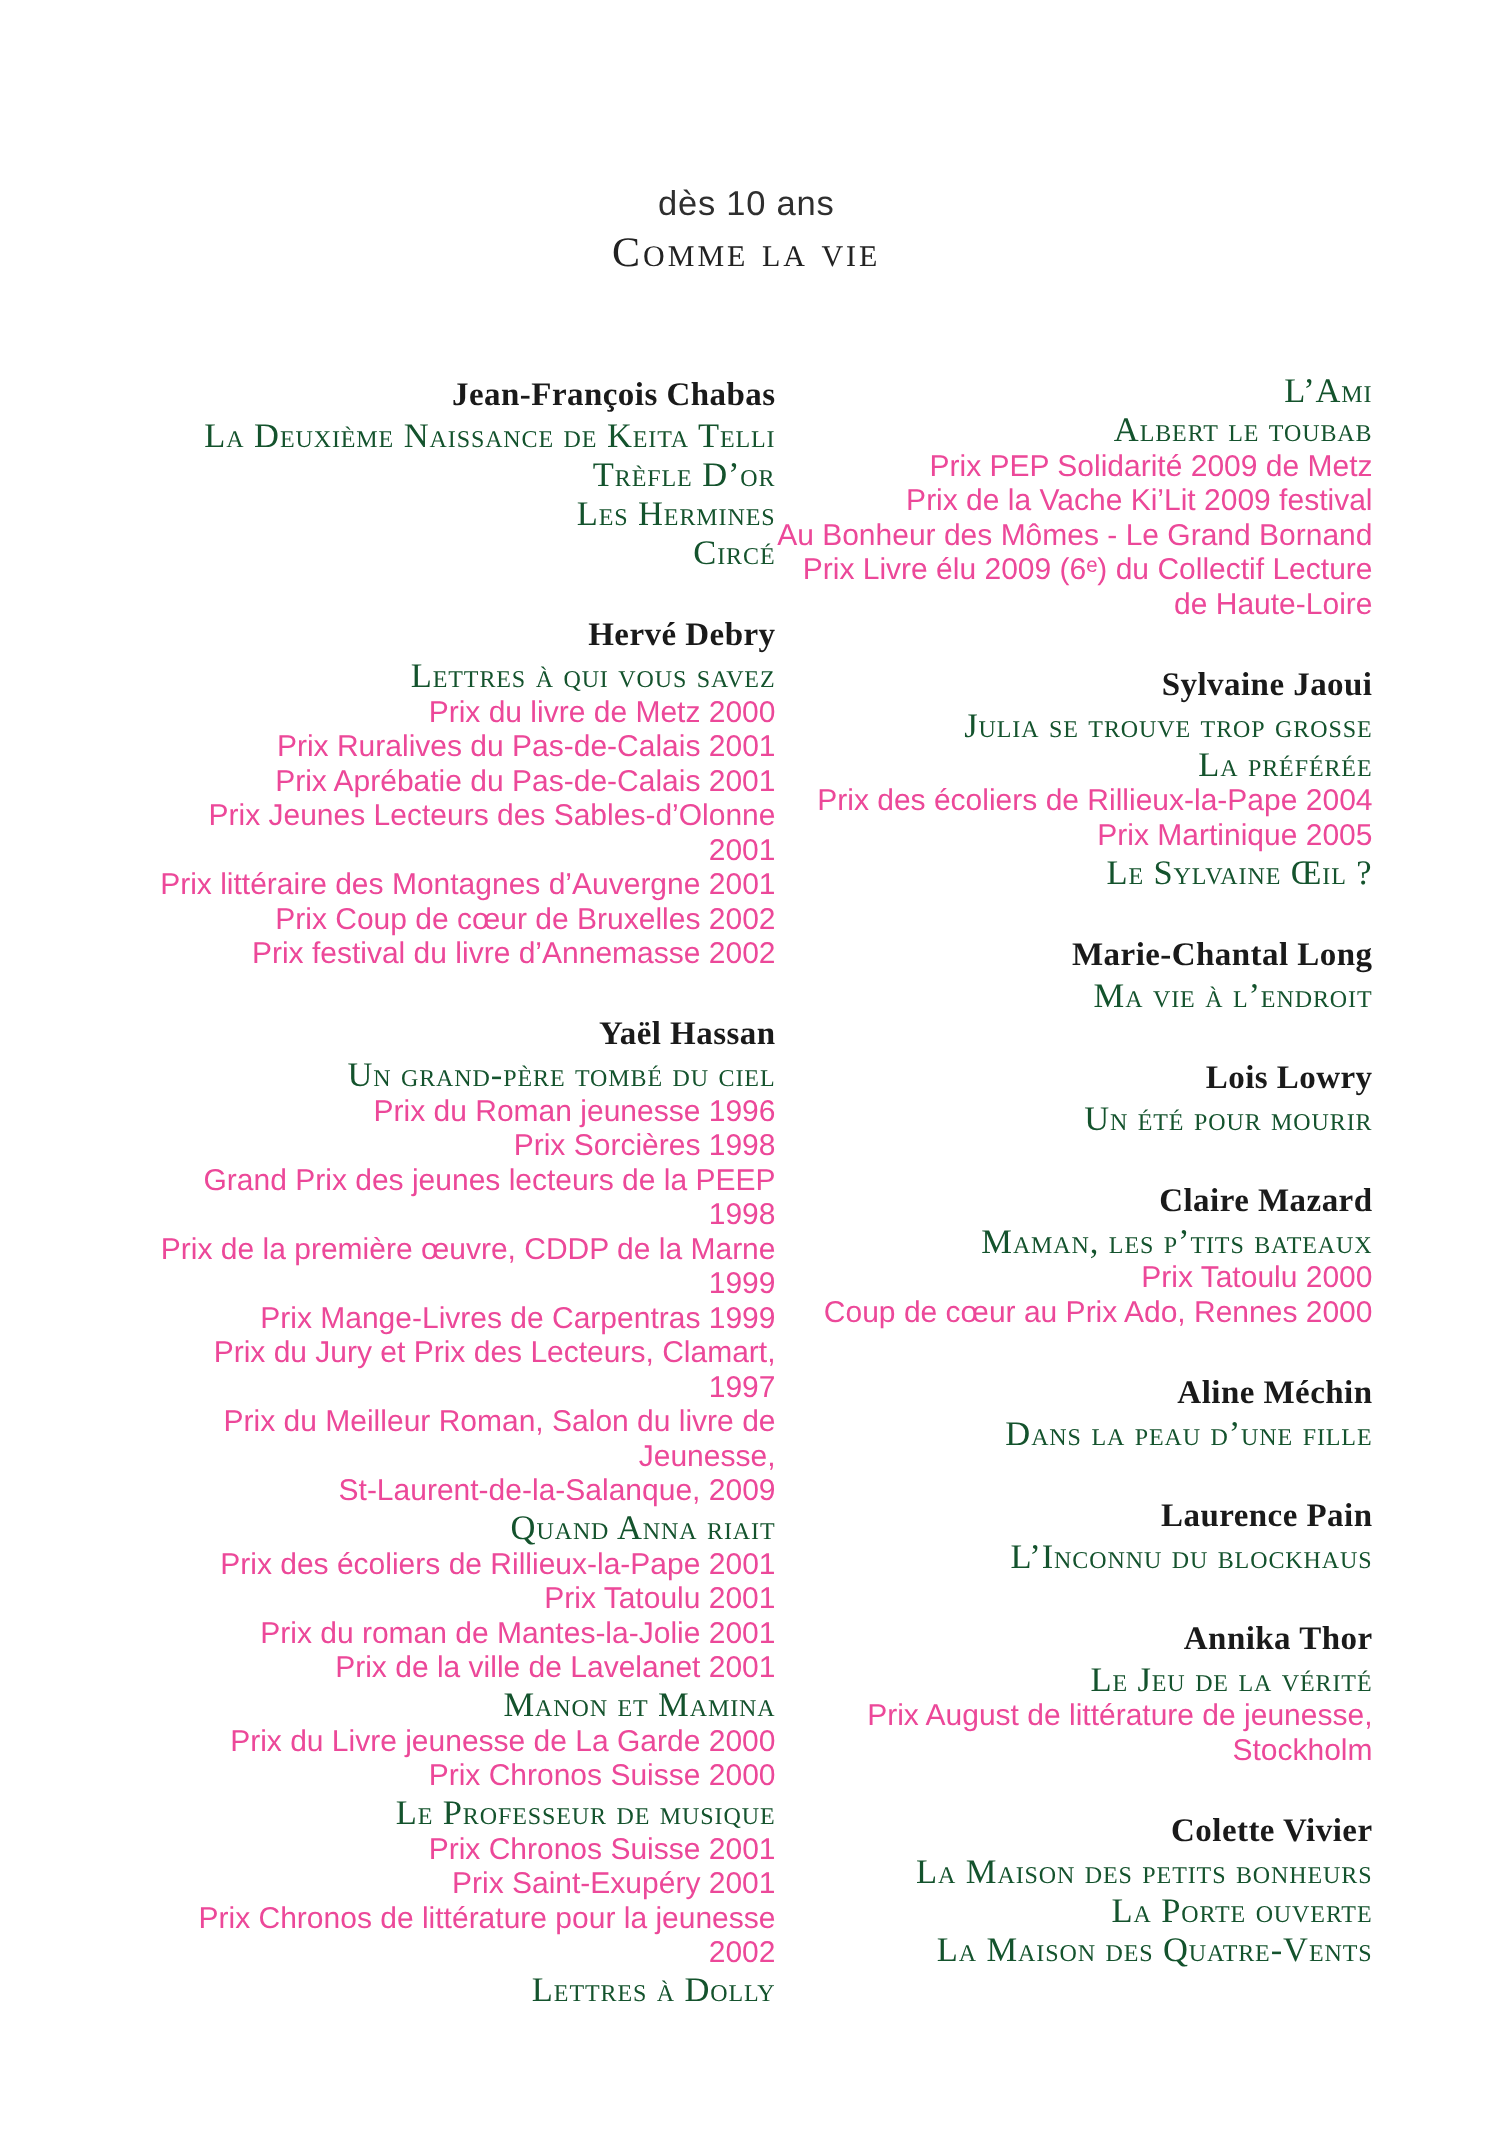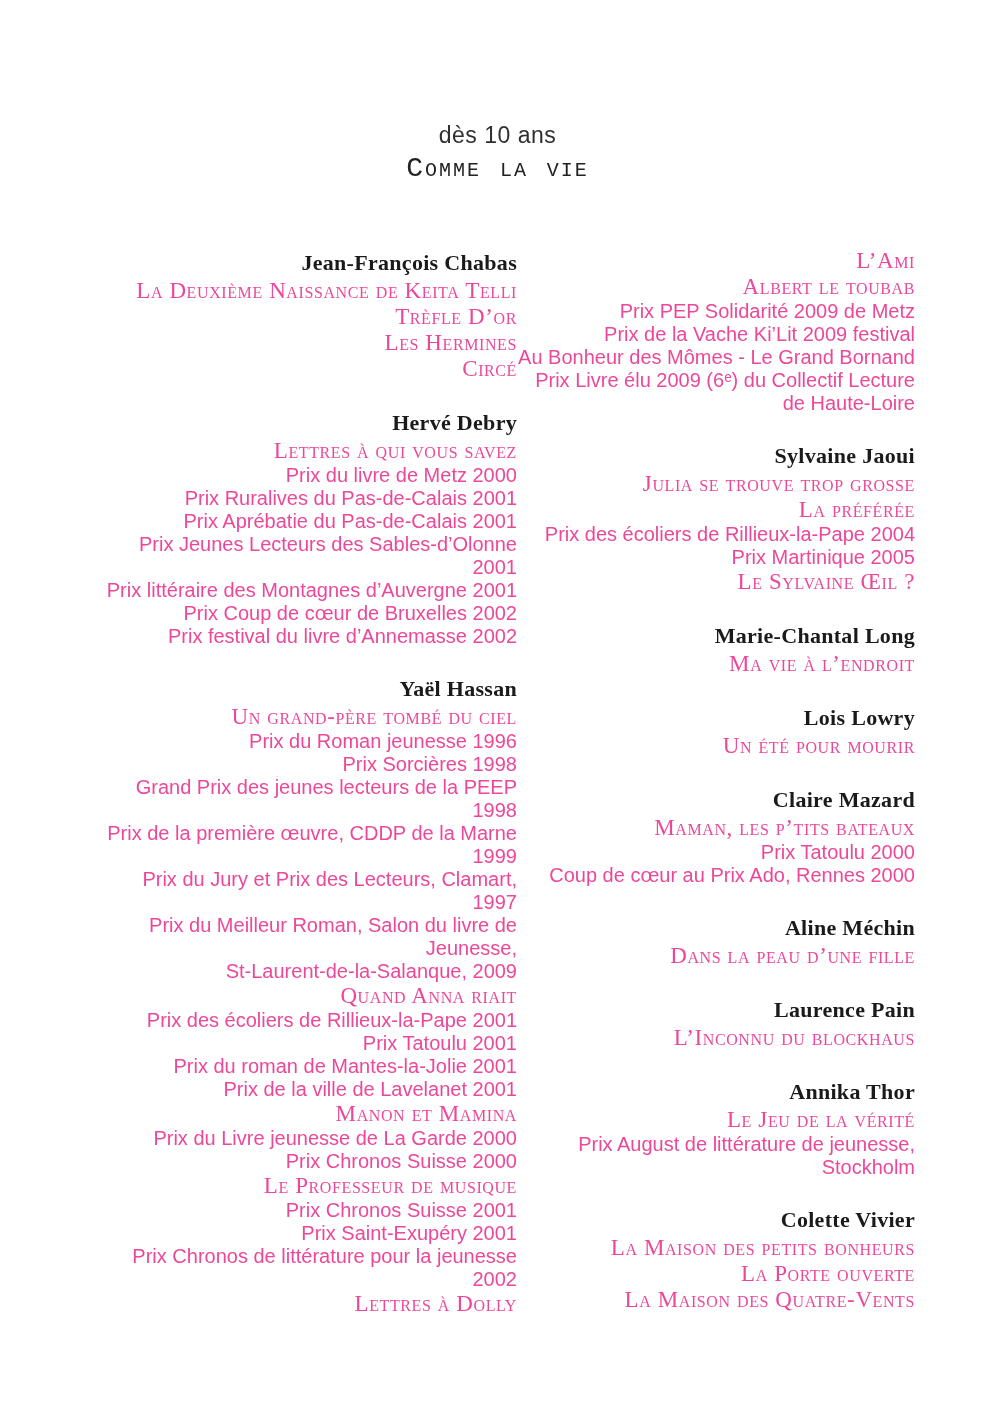--- a/index.html
+++ b/index.html
@@ -20,21 +20,21 @@
     text-align: center;
   }
   .age-label {
     font-family: "Liberation Sans", "DejaVu Sans", sans-serif;
     font-size: 23px;
     line-height: 30px;
     color: #2f2f2f;
     letter-spacing: 0.5px;
   }
   .collection-title {
-    font-family: Liberation Mono, monospace;
+    font-family: Liberation Serif, serif;
     font-variant: small-caps;
     font-size: 28px;
     line-height: 38px;
     color: #222222;
     letter-spacing: 2px;
   }
   
   .column {
     position: absolute;
     top: 248px;
@@ -51,21 +51,21 @@
     margin-top: 26px;
     color: #1a1a1a;
     letter-spacing: 0.3px;
   }
   .column > .author:first-child { margin-top: 0; }
   .title {
     font-family: "Liberation Serif", "DejaVu Serif", serif;
     font-variant: small-caps;
     font-size: 23px;
     line-height: 26px;
-    color: #ec4899;
+    color: #14532d;
     letter-spacing: 0.6px;
   }
   .prize {
     font-family: "Liberation Sans", "DejaVu Sans", sans-serif;
     font-size: 20px;
     line-height: 23px;
     color: #ec4899;
   }
 </style>
 </head>
@@ -92,20 +92,21 @@
       <div class="prize">Prix Jeunes Lecteurs des Sables-d’Olonne 2001</div>
       <div class="prize">Prix littéraire des Montagnes d’Auvergne 2001</div>
       <div class="prize">Prix Coup de cœur de Bruxelles 2002</div>
       <div class="prize">Prix festival du livre d’Annemasse 2002</div>
       <div class="author">Yaël Hassan</div>
       <div class="title">Un grand-père tombé du ciel</div>
       <div class="prize">Prix du Roman jeunesse 1996</div>
       <div class="prize">Prix Sorcières 1998</div>
       <div class="prize">Grand Prix des jeunes lecteurs de la PEEP 1998</div>
       <div class="prize">Prix de la première œuvre, CDDP de la Marne 1999</div>
+      <div class="prize">Prix Mange-Livres de Carpentras 1999</div>
       <div class="prize">Prix du Jury et Prix des Lecteurs, Clamart, 1997</div>
       <div class="prize">Prix du Meilleur Roman, Salon du livre de Jeunesse,</div>
       <div class="prize">St-Laurent-de-la-Salanque, 2009</div>
       <div class="title">Quand Anna riait</div>
       <div class="prize">Prix des écoliers de Rillieux-la-Pape 2001</div>
       <div class="prize">Prix Tatoulu 2001</div>
       <div class="prize">Prix du roman de Mantes-la-Jolie 2001</div>
       <div class="prize">Prix de la ville de Lavelanet 2001</div>
       <div class="title">Manon et Mamina</div>
       <div class="prize">Prix du Livre jeunesse de La Garde 2000</div>

